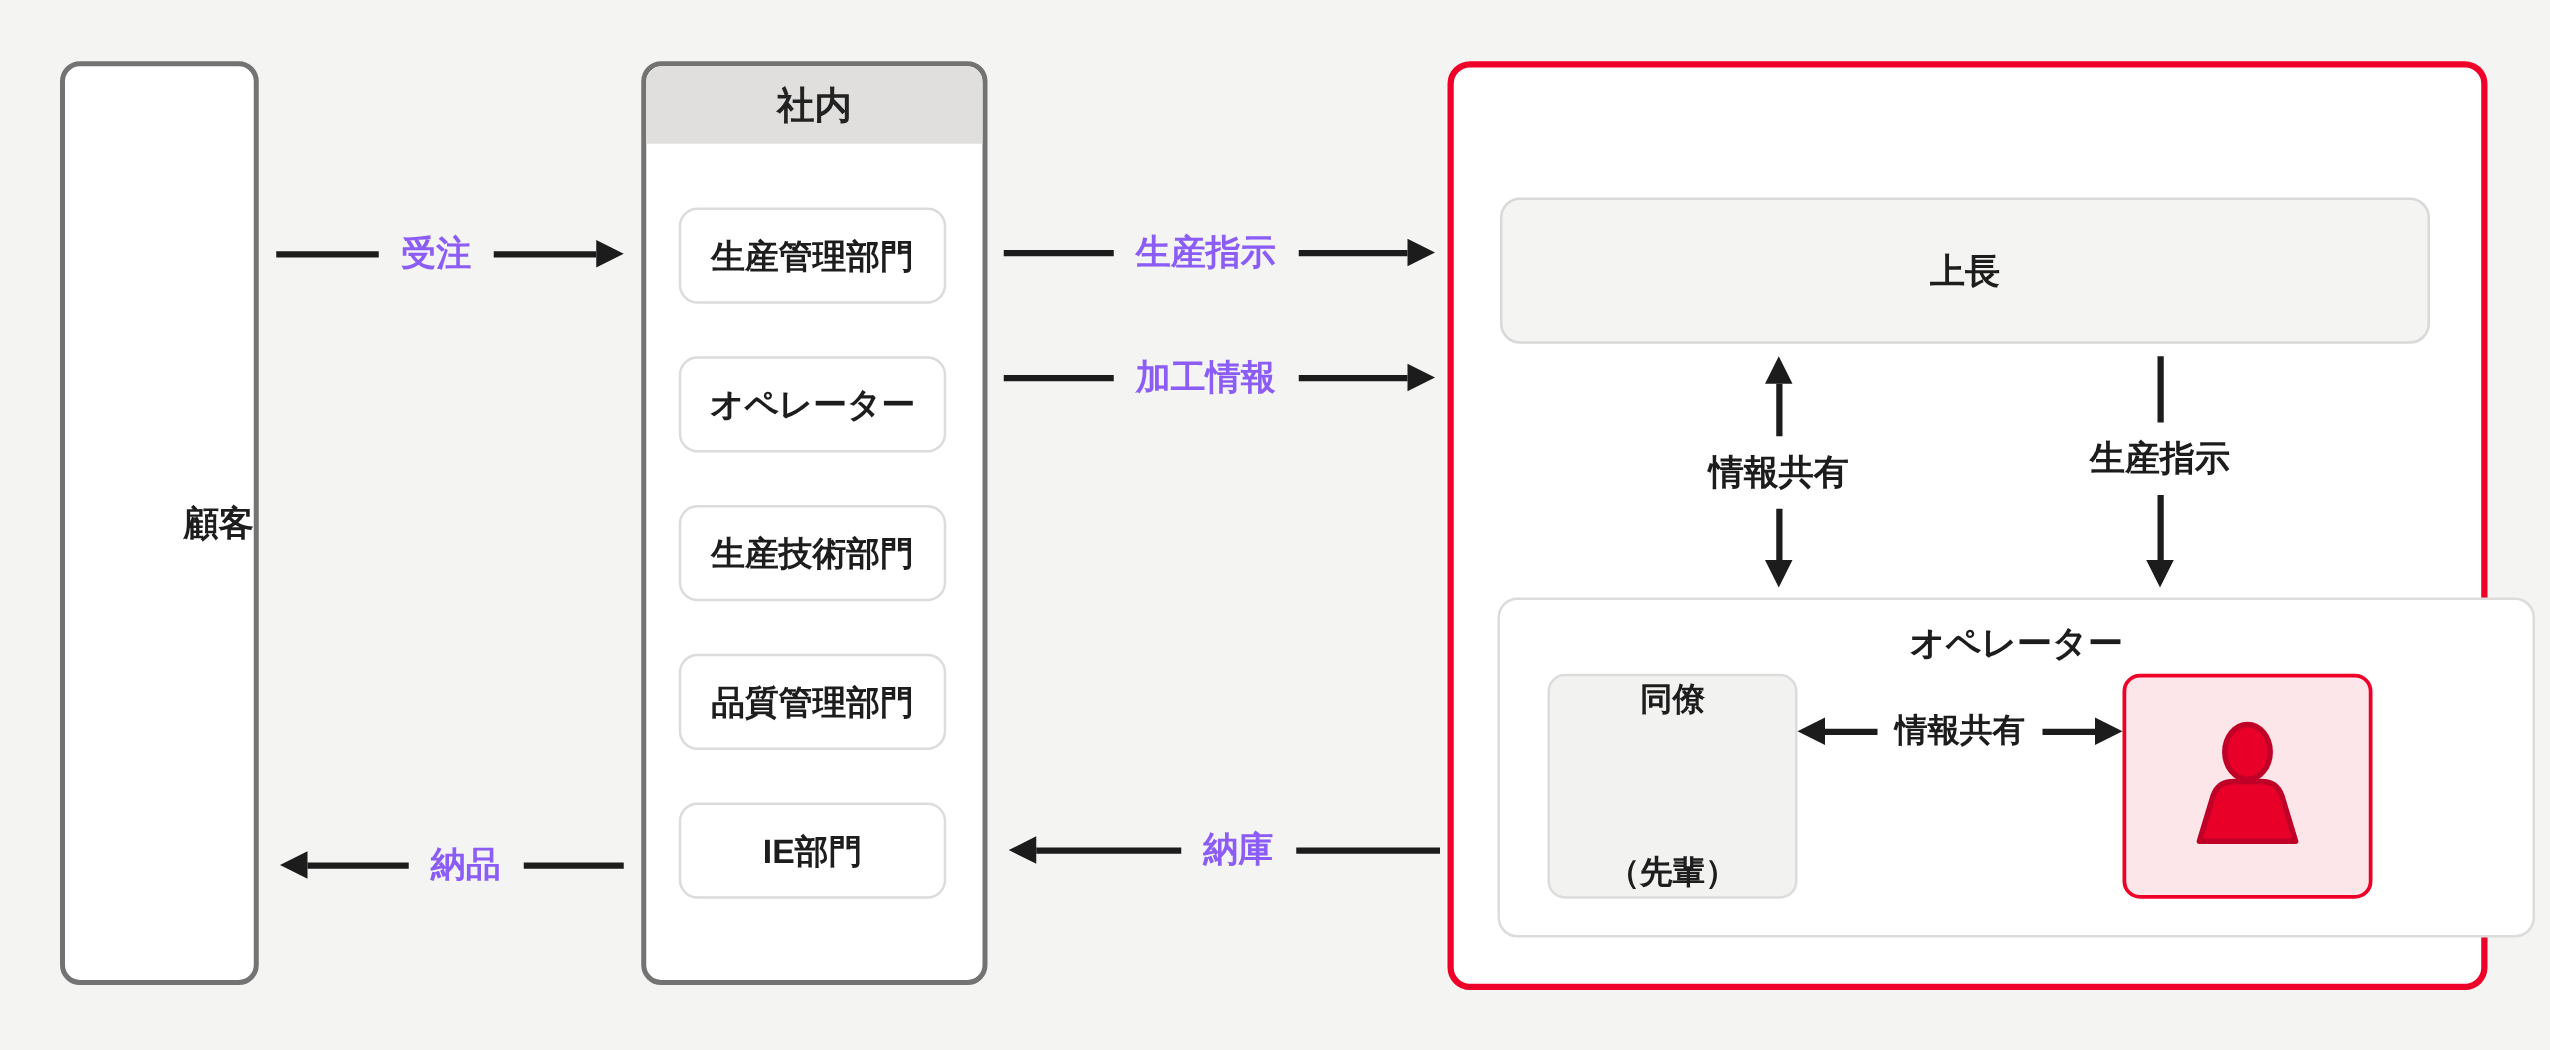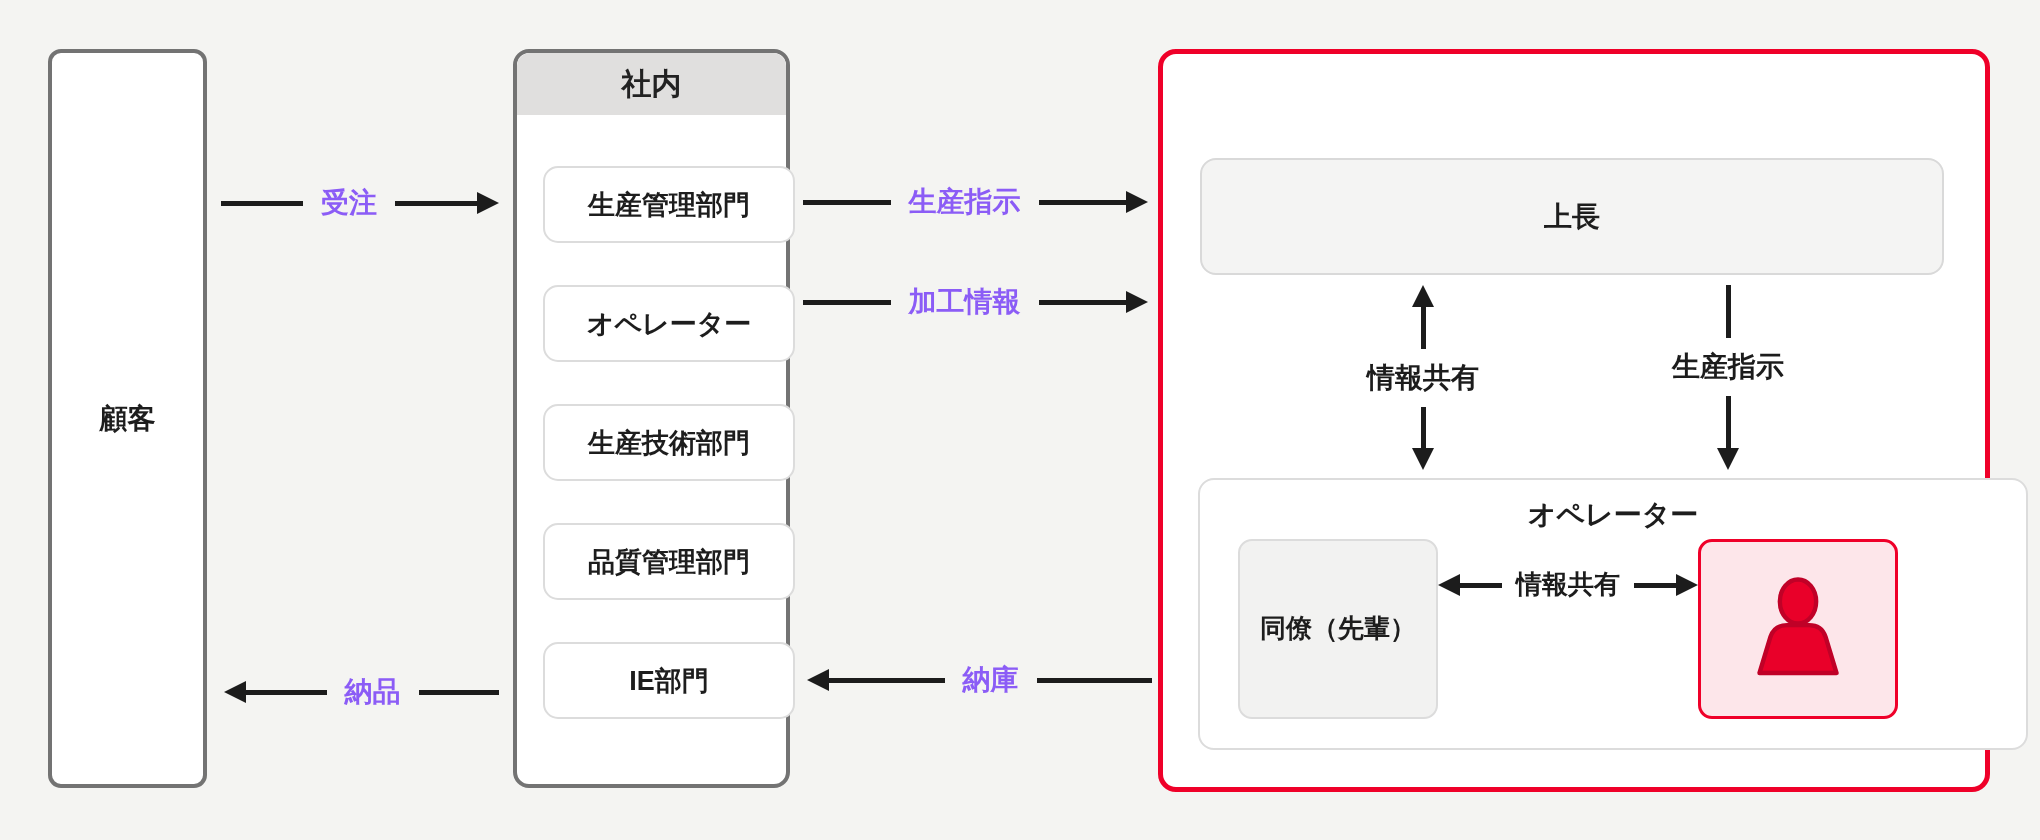--- a/index.html
+++ b/index.html
@@ -1,50 +1,50 @@
 <!DOCTYPE html>
 <html><head>
 <meta charset="utf-8">
 <style>
   html,body{margin:0;padding:0;background:#f4f4f2;}
   body{font-family:"Liberation Sans","DejaVu Sans",sans-serif;color:#1d1d1d;}
   .canvas{position:relative;width:2040px;height:840px;background:#f4f4f2;overflow:hidden;}
 
   
   .box{position:absolute;background:#fff;border:4px solid #737373;border-radius:16px;box-sizing:border-box;}
-  .center{display:flex;align-items:center;justify-content:center;border-radius:13px;}
+  .center{display:flex;align-items:center;justify-content:flex-end;}
 
   
   .customer{left:48px;top:49px;width:159px;height:739px;font-size:28px;font-weight:700;}
 
   
   .inhouse{left:513px;top:49px;width:277px;height:739px;}
   .inhouse-header{position:absolute;left:0;top:0;right:0;height:62px;background:#e0dfde;
     border-radius:13px 13px 0 0;display:flex;align-items:center;justify-content:center;
     font-size:30px;font-weight:700;color:#222;}
-  .pill{position:absolute;left:26px;width:252px;height:77px;background:#fff;border:2px solid #dcdcdc;
+  .pill{position:absolute;left:26px;width:214px;height:77px;background:#fff;border:2px solid #dcdcdc;
     border-radius:15px;display:flex;align-items:center;justify-content:center;
     font-size:27px;font-weight:700;box-sizing:border-box;}
 
   
   .mfg{left:1158px;top:49px;width:832px;height:743px;border:5px solid #ef0029;border-radius:18px;}
   .mfg-header{position:absolute;left:0;top:0;right:0;height:61px;background:#ef0029;
     border-radius:11px 11px 0 0;display:flex;align-items:center;justify-content:center;
     font-size:30px;font-weight:700;color:#fff;}
   .supervisor{position:absolute;left:37px;top:104px;width:744px;height:117px;background:#f4f4f3;
     border:2px solid #d9d9d9;border-radius:16px;font-size:28px;font-weight:700;
     display:flex;align-items:center;justify-content:center;box-sizing:border-box;}
 
   
   .operator{position:absolute;left:35px;top:424px;width:830px;height:272px;background:#fff;
     border:2px solid #dcdcdc;border-radius:16px;box-sizing:border-box;}
   .op-title{position:absolute;left:0;right:0;top:16px;text-align:center;font-size:28px;font-weight:700;}
   .colleague{position:absolute;left:38px;top:59px;width:200px;height:180px;background:#f2f2f1;
-    border:2px solid #dcdcdc;border-radius:14px;display:flex;flex-direction:row;align-items:center;
-    justify-content:center;font-size:26px;font-weight:700;line-height:1.45;box-sizing:border-box;}
+    border:2px solid #dcdcdc;border-radius:14px;display:flex;flex-direction:column;align-items:center;
+    justify-content:space-between;font-size:26px;font-weight:700;line-height:1.45;box-sizing:border-box;}
   .person-box{position:absolute;left:498px;top:59px;width:200px;height:180px;background:#fde6ea;
     border:3px solid #ef0029;border-radius:14px;display:flex;align-items:center;justify-content:center;
     box-sizing:border-box;}
 
   
   .hflow{position:absolute;display:flex;align-items:center;height:44px;}
   .vflow{position:absolute;display:flex;flex-direction:column;align-items:center;width:150px;}
   .seg{flex:1;height:5px;background:#1c1c1c;}
   .vseg{flex:1;width:5px;background:#1c1c1c;}
   .flabel{font-size:28px;font-weight:700;white-space:nowrap;padding:0 18px;color:#8b5cf6;}

